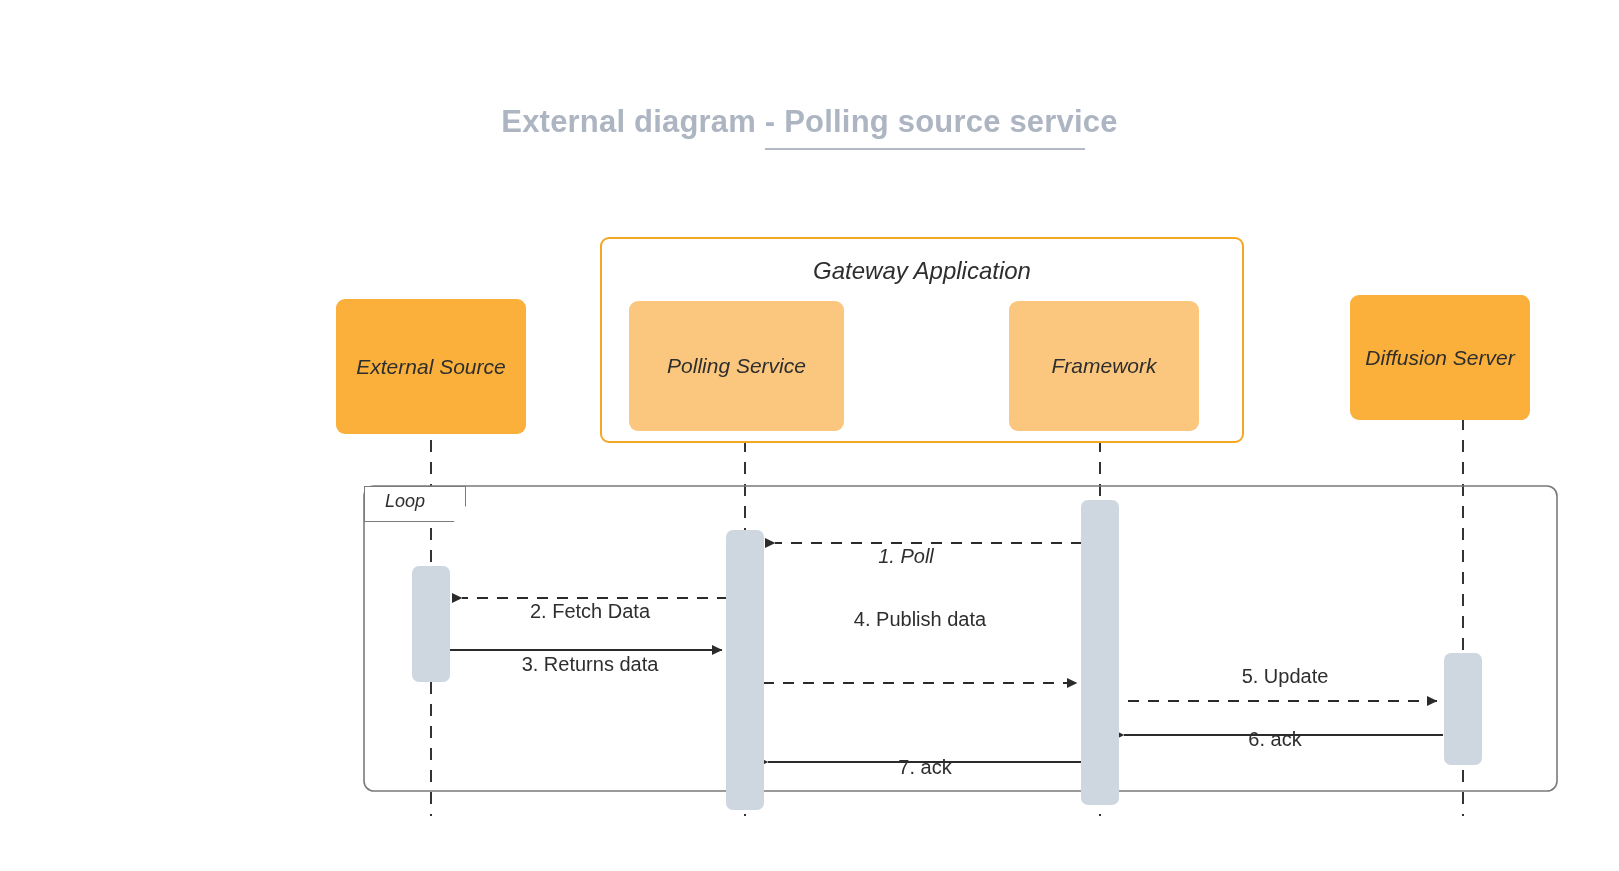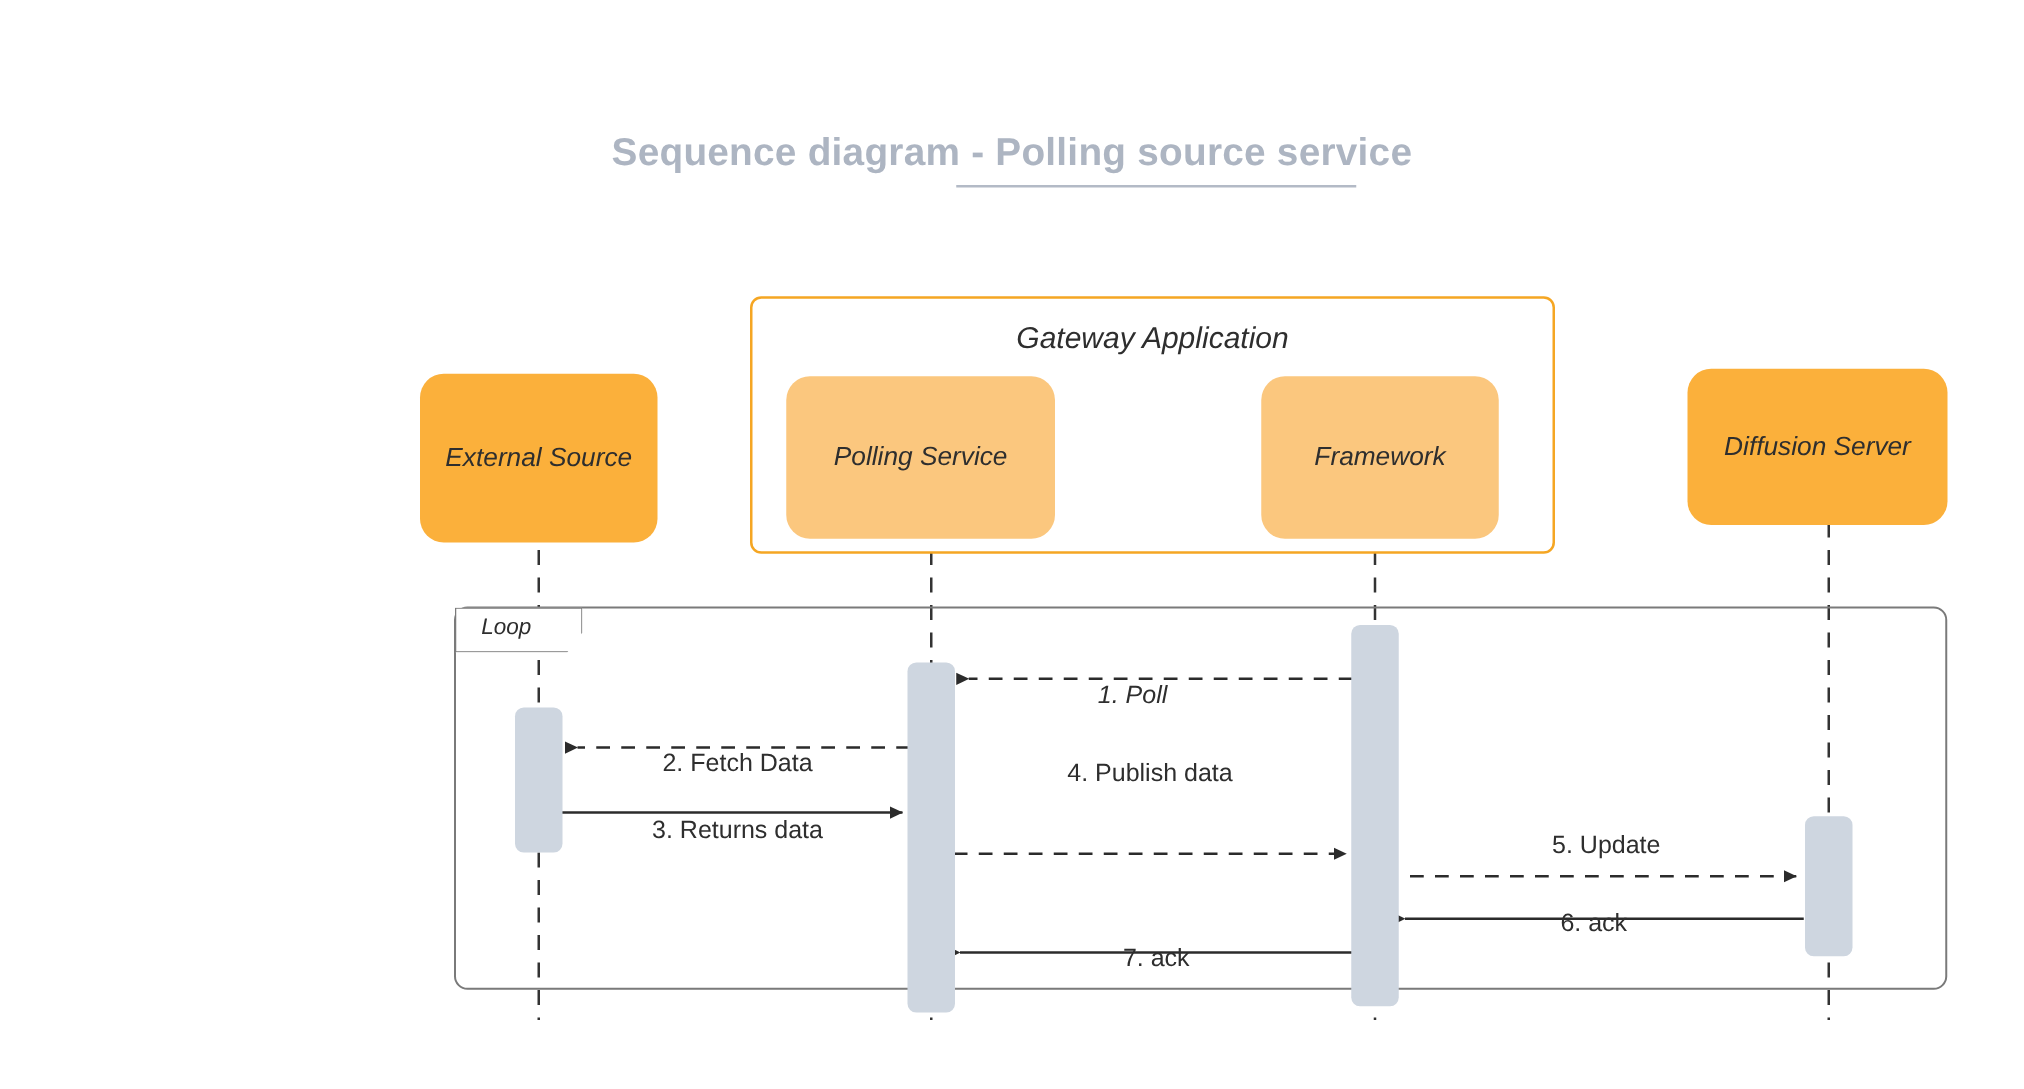--- a/index.html
+++ b/index.html
@@ -36,21 +36,21 @@
   .title-underline {
     position: absolute;
     left: 765px;
     top: 148px;
     width: 320px;
     height: 2px;
     background: #b3bac6;
   }
   .actor-box {
     position: absolute;
-    border-radius: 19px;
+    border-radius: 9px;
     display: flex;
     align-items: center;
     justify-content: center;
     font-size: 21px;
     font-style: italic;
     color: #2e2e2e;
     box-sizing: border-box;
     text-align: center;
     padding: 0 8px;
   }
@@ -97,21 +97,21 @@
     font-size: 20px;
     color: #2e2e2e;
     white-space: nowrap;
     text-align: center;
   }
   .msg-label.italic { font-style: italic; }
 </style>
 </head>
 <body>
 
-<div class="title">Sequence diagram - Polling source service</div>
+<div class="title">External diagram - Polling source service</div>
 <div class="title-underline"></div>
 
 <svg id="canvas" viewBox="0 0 1619 871" xmlns="http://www.w3.org/2000/svg">
   <defs>
     <marker id="arrowL" markerWidth="11" markerHeight="11" refX="1" refY="5.5" orient="auto" markerUnits="userSpaceOnUse">
       <path d="M11,0.6 L11,10.4 L0.6,5.5 Z" fill="#2b2b2b"></path>
     </marker>
     <marker id="arrowR" markerWidth="11" markerHeight="11" refX="10" refY="5.5" orient="auto" markerUnits="userSpaceOnUse">
       <path d="M0,0.6 L0,10.4 L10.4,5.5 Z" fill="#2b2b2b"></path>
     </marker>
@@ -156,21 +156,21 @@
 </div>
 
 <div class="actor-box actor-light" style="left:629px; top:301px; width:215px; height:130px;">
   <span>Polling Service</span>
 </div>
 
 <div class="actor-box actor-light" style="left:1009px; top:301px; width:190px; height:130px;">
   <span>Framework</span>
 </div>
 
-<div class="actor-box actor-dark" style="left:1350px; top:295px; width:208px; height:125px;">
+<div class="actor-box actor-dark" style="left:1350px; top:295px; width:180px; height:125px;">
   <span>Diffusion Server</span>
 </div>
 
 <div class="activation" style="left:412px; top:566px; width:38px; height:116px;"></div>
 <div class="activation" style="left:726px; top:530px; width:38px; height:280px;"></div>
 <div class="activation" style="left:1081px; top:500px; width:38px; height:305px;"></div>
 <div class="activation" style="left:1444px; top:653px; width:38px; height:112px;"></div>
 
 <div class="msg-label italic" style="left:836px; top:545px; width:140px;">1. Poll</div>
 <div class="msg-label" style="left:440px; top:600px; width:300px;">2. Fetch Data</div>

